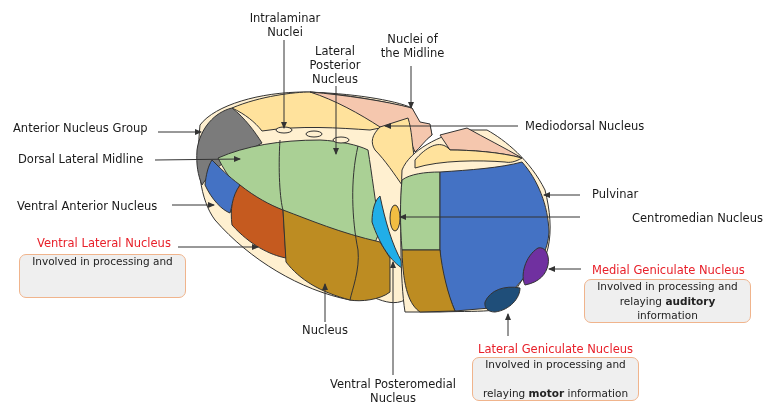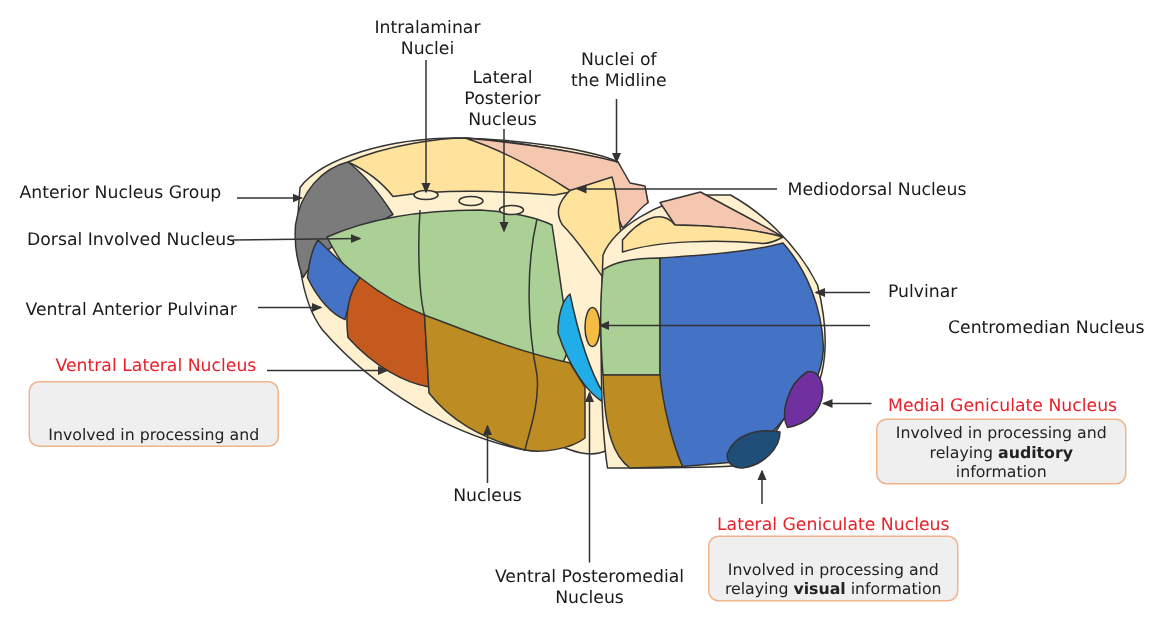--- a/index.html
+++ b/index.html
@@ -1,21 +1,21 @@
 <!DOCTYPE html>
 <html><head>
 <meta charset="utf-8">
 <style>
   html, body { margin: 0; padding: 0; background: #ffffff; }
   body { width: 771px; height: 413px; position: relative; overflow: hidden; font-family: "DejaVu Sans", sans-serif; }
   #diagram { position: absolute; left: 0; top: 0; width: 771px; height: 413px; }
   .lbl { position: absolute; font-size: 11.5px; color: #1a1a1a; line-height: 14px; white-space: nowrap; }
   .ctr { text-align: center; }
   .red { color: #e8202a; }
-  .box { position: absolute; background: #efefef; border: 1.5px solid #f0b48c; border-radius: 7px; font-size: 10.5px; color: #222; text-align: center; line-height: 13px; box-sizing: border-box; display: flex; flex-direction: column; justify-content: flex-end; }
+  .box { position: absolute; background: #efefef; border: 1.5px solid #f0b48c; border-radius: 7px; font-size: 10.5px; color: #222; text-align: center; line-height: 13px; box-sizing: border-box; display: flex; flex-direction: column; justify-content: space-between; }
   .box b { font-weight: bold; }
 </style>
 </head>
 <body>
 
 <svg id="diagram" viewBox="0 0 771 413" xmlns="http://www.w3.org/2000/svg">
   <defs>
     <marker id="arr" markerWidth="7" markerHeight="7" refX="6" refY="3.5" orient="auto" markerUnits="userSpaceOnUse">
       <path d="M0,0.5 L7,3.5 L0,6.5 Z" fill="#333"></path>
     </marker>
@@ -93,22 +93,22 @@
 <div class="lbl ctr" style="left:300px;top:44px;width:70px;">
   <div>Lateral</div>
   <div>Posterior</div>
   <div>Nucleus</div>
 </div>
 <div class="lbl ctr" style="left:375px;top:32px;width:75px;">
   <div>Nuclei of</div>
   <div>the Midline</div>
 </div>
 <div class="lbl" style="left:13px;top:121px;">Anterior Nucleus Group</div>
-<div class="lbl" style="left:18px;top:152px;">Dorsal Involved Nucleus</div>
-<div class="lbl" style="left:17px;top:199px;">Ventral Anterior Pulvinar</div>
+<div class="lbl" style="left:18px;top:152px;">Dorsal Lateral Midline</div>
+<div class="lbl" style="left:17px;top:199px;">Ventral Anterior Nucleus</div>
 <div class="lbl red" style="left:37px;top:236px;">Ventral Lateral Nucleus</div>
 <div class="lbl" style="left:525px;top:119px;">Mediodorsal Nucleus</div>
 <div class="lbl" style="left:592px;top:187px;">Pulvinar</div>
 <div class="lbl" style="left:592px;top:211px;margin-left:40px;">Centromedian Nucleus</div>
 <div class="lbl red" style="left:592px;top:263px;">Medial Geniculate Nucleus</div>
 <div class="lbl red" style="left:478px;top:342px;">Lateral Geniculate Nucleus</div>
 <div class="lbl ctr" style="left:255px;top:323px;width:140px;">
   <div>Nucleus</div>
 </div>
 <div class="lbl ctr" style="left:323px;top:377px;width:140px;">
@@ -119,14 +119,14 @@
 <div class="box" style="left:19px;top:254px;width:167px;height:44px;">
   <div>Involved in processing and</div>
 </div>
 <div class="box" style="left:584px;top:279px;width:167px;height:44px;">
   <div>Involved in processing and</div>
   <div><span>relaying </span><b>auditory</b></div>
   <div>information</div>
 </div>
 <div class="box" style="left:472px;top:357px;width:167px;height:44px;">
   <div>Involved in processing and</div>
-  <div><span>relaying </span><b>visual</b><span> information</span></div>
+  <div><span>relaying </span><b>motor</b><span> information</span></div>
 </div>
 
 </body></html>

